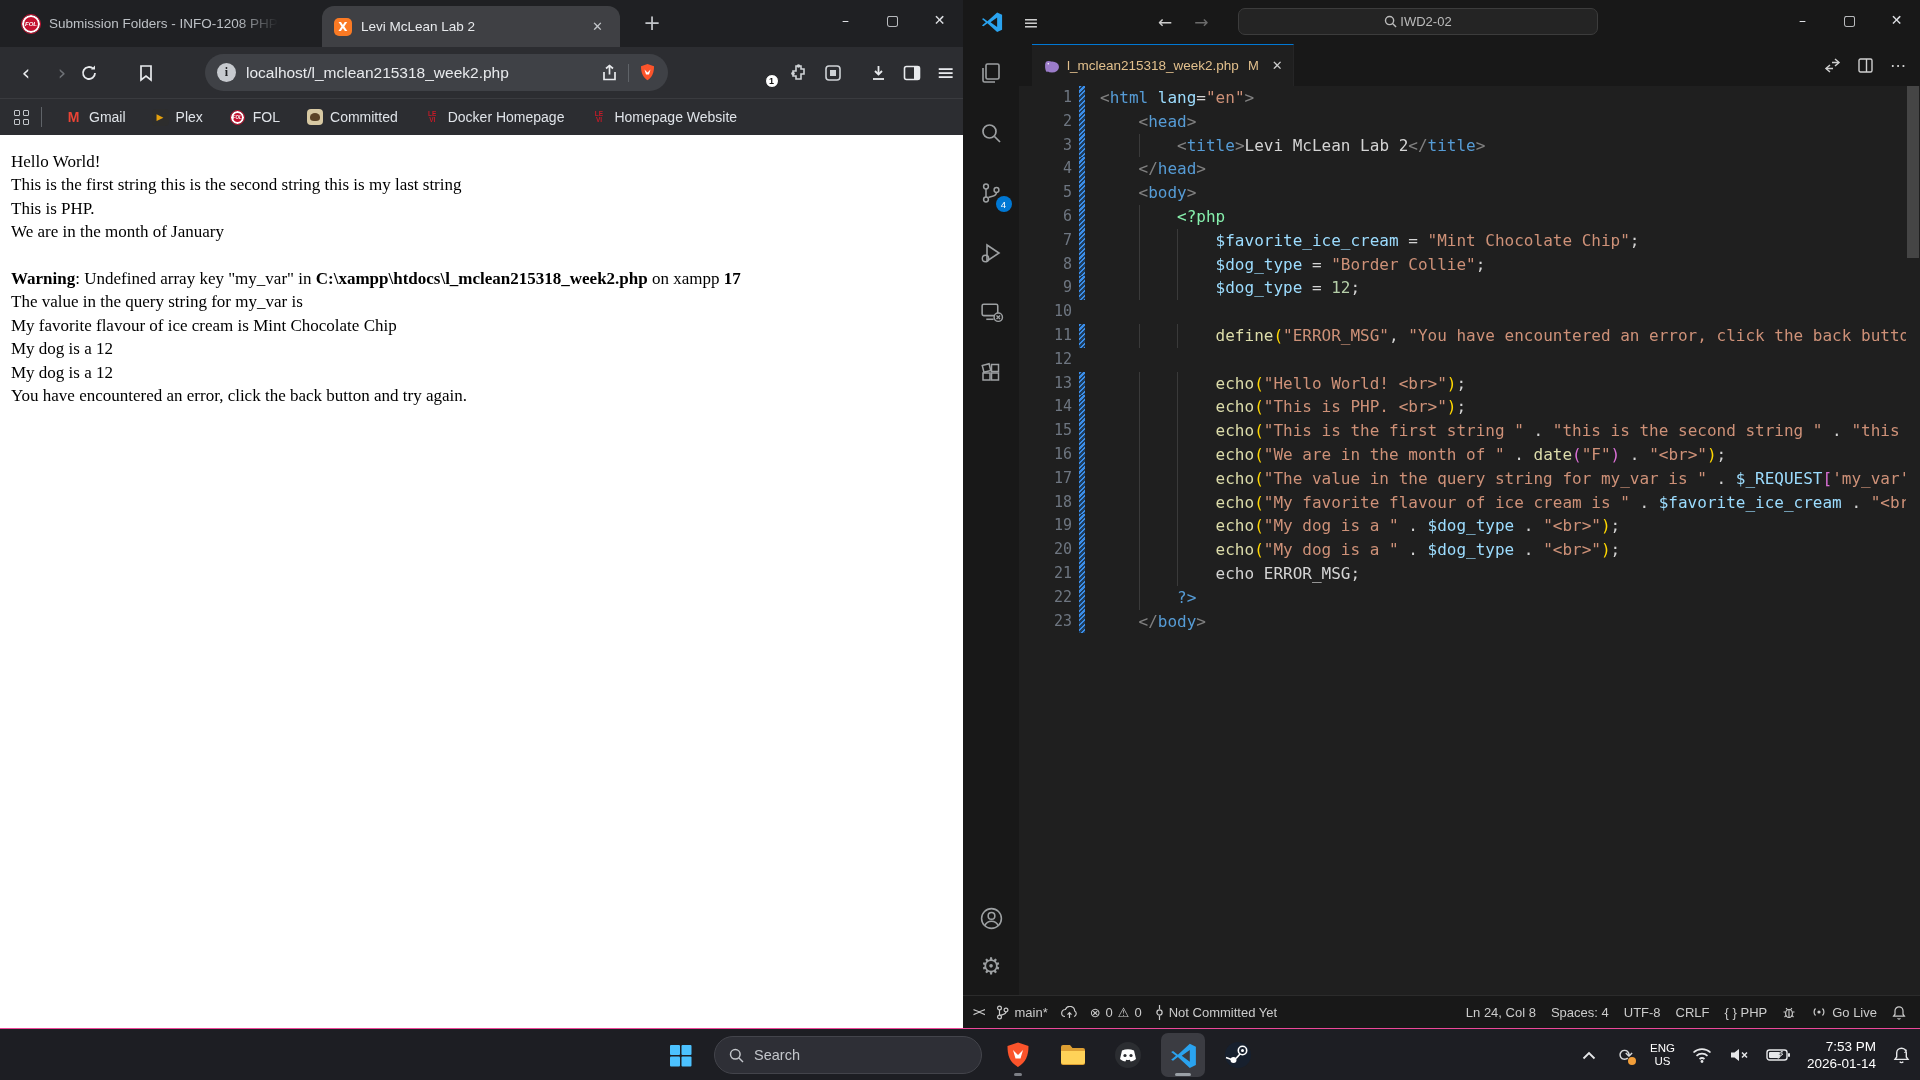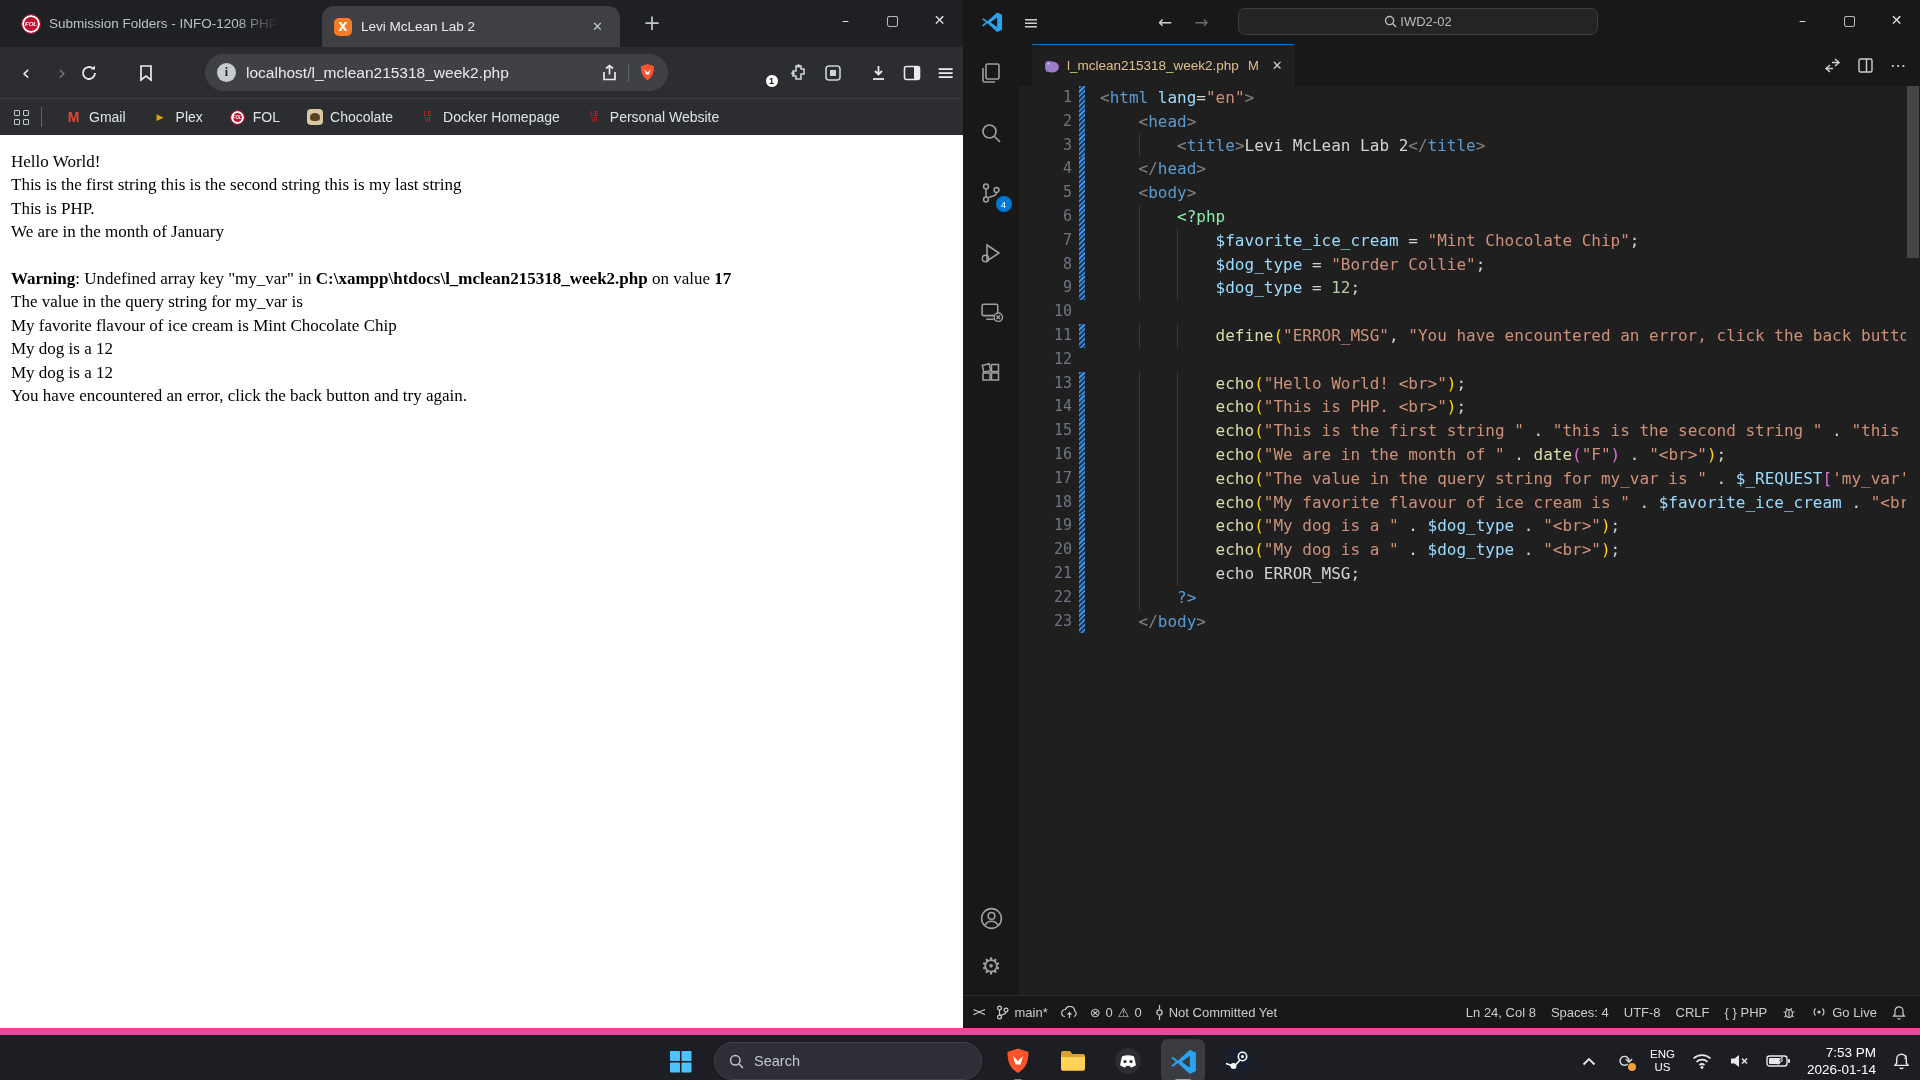--- a/index.html
+++ b/index.html
@@ -83,21 +83,21 @@
   .cursor { display:inline-block; width:2px; height:19px; background:#bfbfbf; vertical-align:-3px; }
   .v-scrollbar { position:absolute; right:0; top:42px; width:14px; bottom:0; background:#1f1f1f; }
   .v-thumb { position:absolute; top:0; left:1px; width:12px; height:172px; background:rgba(121,121,121,.42); }
   .v-statusbar { position:absolute; left:0; right:0; bottom:0; height:33px; background:#181818; border-top:1px solid #2b2b2b; display:flex; align-items:center; color:#cccccc; font-size:13px; padding:0 14px 0 10px; }
   .sb-l { display:flex; align-items:center; gap:13px; }
   .sb-r { margin-left:auto; display:flex; align-items:center; gap:15px; }
   .sb-item { display:flex; align-items:center; gap:5px; white-space:nowrap; }
   .remote-ic { font-family:"DejaVu Sans Mono",monospace; font-size:12px; letter-spacing:-2px; }
 
   
-  .taskbar { position:absolute; left:0; top:1028px; width:1920px; height:52px; background:#1d1e23; border-top:7px solid #ec4899; }
+  .taskbar { position:absolute; left:0; top:1028px; width:1920px; height:52px; background:#1d1e23; border-top:1px solid #ec4899; }
   .tb-btn { position:absolute; top:4px; width:44px; height:44px; border-radius:7px; display:flex; align-items:center; justify-content:center; }
   .tb-btn.active { background:#3b3c42; }
   .tb-btn.active::after { content:""; position:absolute; bottom:1px; left:14px; width:16px; height:3px; border-radius:2px; background:#9aa0a6; }
   .tb-btn.open::after { content:""; position:absolute; bottom:1px; left:18px; width:8px; height:3px; border-radius:2px; background:#7c7f85; }
   .tb-search { position:absolute; left:714px; top:7px; width:268px; height:38px; background:#2e2f36; border:1px solid #43444b; border-radius:19px; display:flex; align-items:center; gap:10px; padding:0 14px; color:#c3c6cb; font-size:14.5px; }
   .tray { position:absolute; right:0; top:0; height:52px; display:flex; align-items:center; gap:17px; padding-right:10px; }
   .tray-lang { text-align:center; color:#fff; font-size:11.5px; line-height:13px; }
   .tray-clock { text-align:right; color:#fff; font-size:13.5px; line-height:17px; }
   .sync-wrap { position:relative; color:#d6d8db; font-size:17px; font-family:"DejaVu Sans",sans-serif; }
   .sync-dot { position:absolute; right:-3px; bottom:0; width:8px; height:8px; border-radius:50%; background:#f29e39; }
@@ -213,43 +213,43 @@
       <span class="bm">
         <span class="bm-ic">
             <span class="fav fav-fol" style="width:13px;height:13px;font-size:4.5px">FOL</span>
           </span>
         <span>FOL</span>
       </span>
       <span class="bm">
         <span class="bm-ic">
             <span class="ic-web"></span>
           </span>
-        <span>Chocolate</span>
+        <span>Committed</span>
       </span>
       <span class="bm">
         <span class="bm-ic">
             <span class="ic-levi"><span>LE</span><br><span>VI</span></span>
           </span>
         <span>Docker Homepage</span>
       </span>
       <span class="bm">
         <span class="bm-ic">
             <span class="ic-levi"><span>LE</span><br><span>VI</span></span>
           </span>
-        <span>Personal Website</span>
+        <span>Homepage Website</span>
       </span>
     </div>
 
     <div class="b-page" id="page-output">
         <div class="pl"><span>Hello World!</span></div>
         <div class="pl"><span>This is the first string this is the second string this is my last string</span></div>
         <div class="pl"><span>This is PHP.</span></div>
         <div class="pl"><span>We are in the month of January</span></div>
         <div class="pl">&nbsp;</div>
-        <div class="pl"><b>Warning</b><span>: Undefined array key "my_var" in </span><b>C:\xampp\htdocs\l_mclean215318_week2.php</b><span> on value </span><b>17</b></div>
+        <div class="pl"><b>Warning</b><span>: Undefined array key "my_var" in </span><b>C:\xampp\htdocs\l_mclean215318_week2.php</b><span> on xampp </span><b>17</b></div>
         <div class="pl"><span>The value in the query string for my_var is</span></div>
         <div class="pl"><span>My favorite flavour of ice cream is Mint Chocolate Chip</span></div>
         <div class="pl"><span>My dog is a 12</span></div>
         <div class="pl"><span>My dog is a 12</span></div>
         <div class="pl"><span>You have encountered an error, click the back button and try again.</span></div>
       </div>
   </div>
 
   <div class="vscode">
     <div class="v-titlebar">

